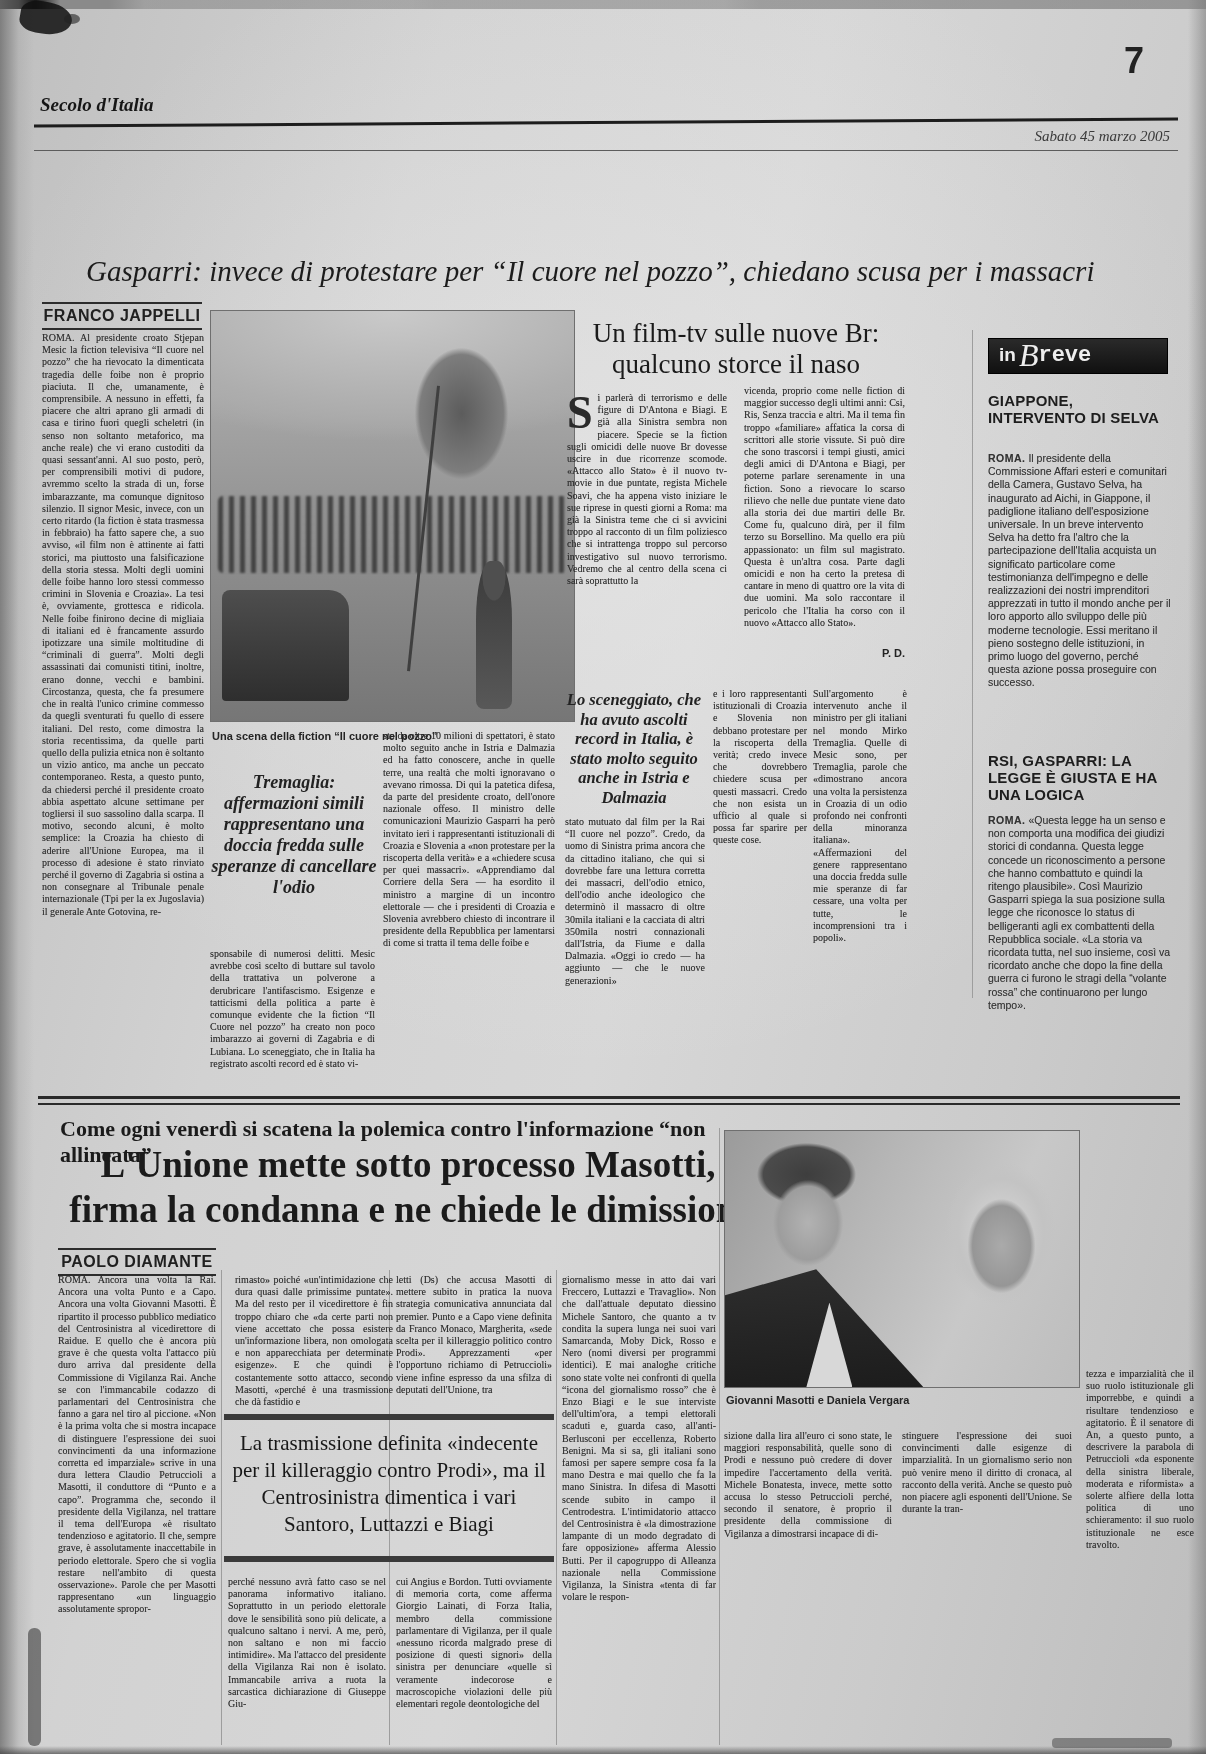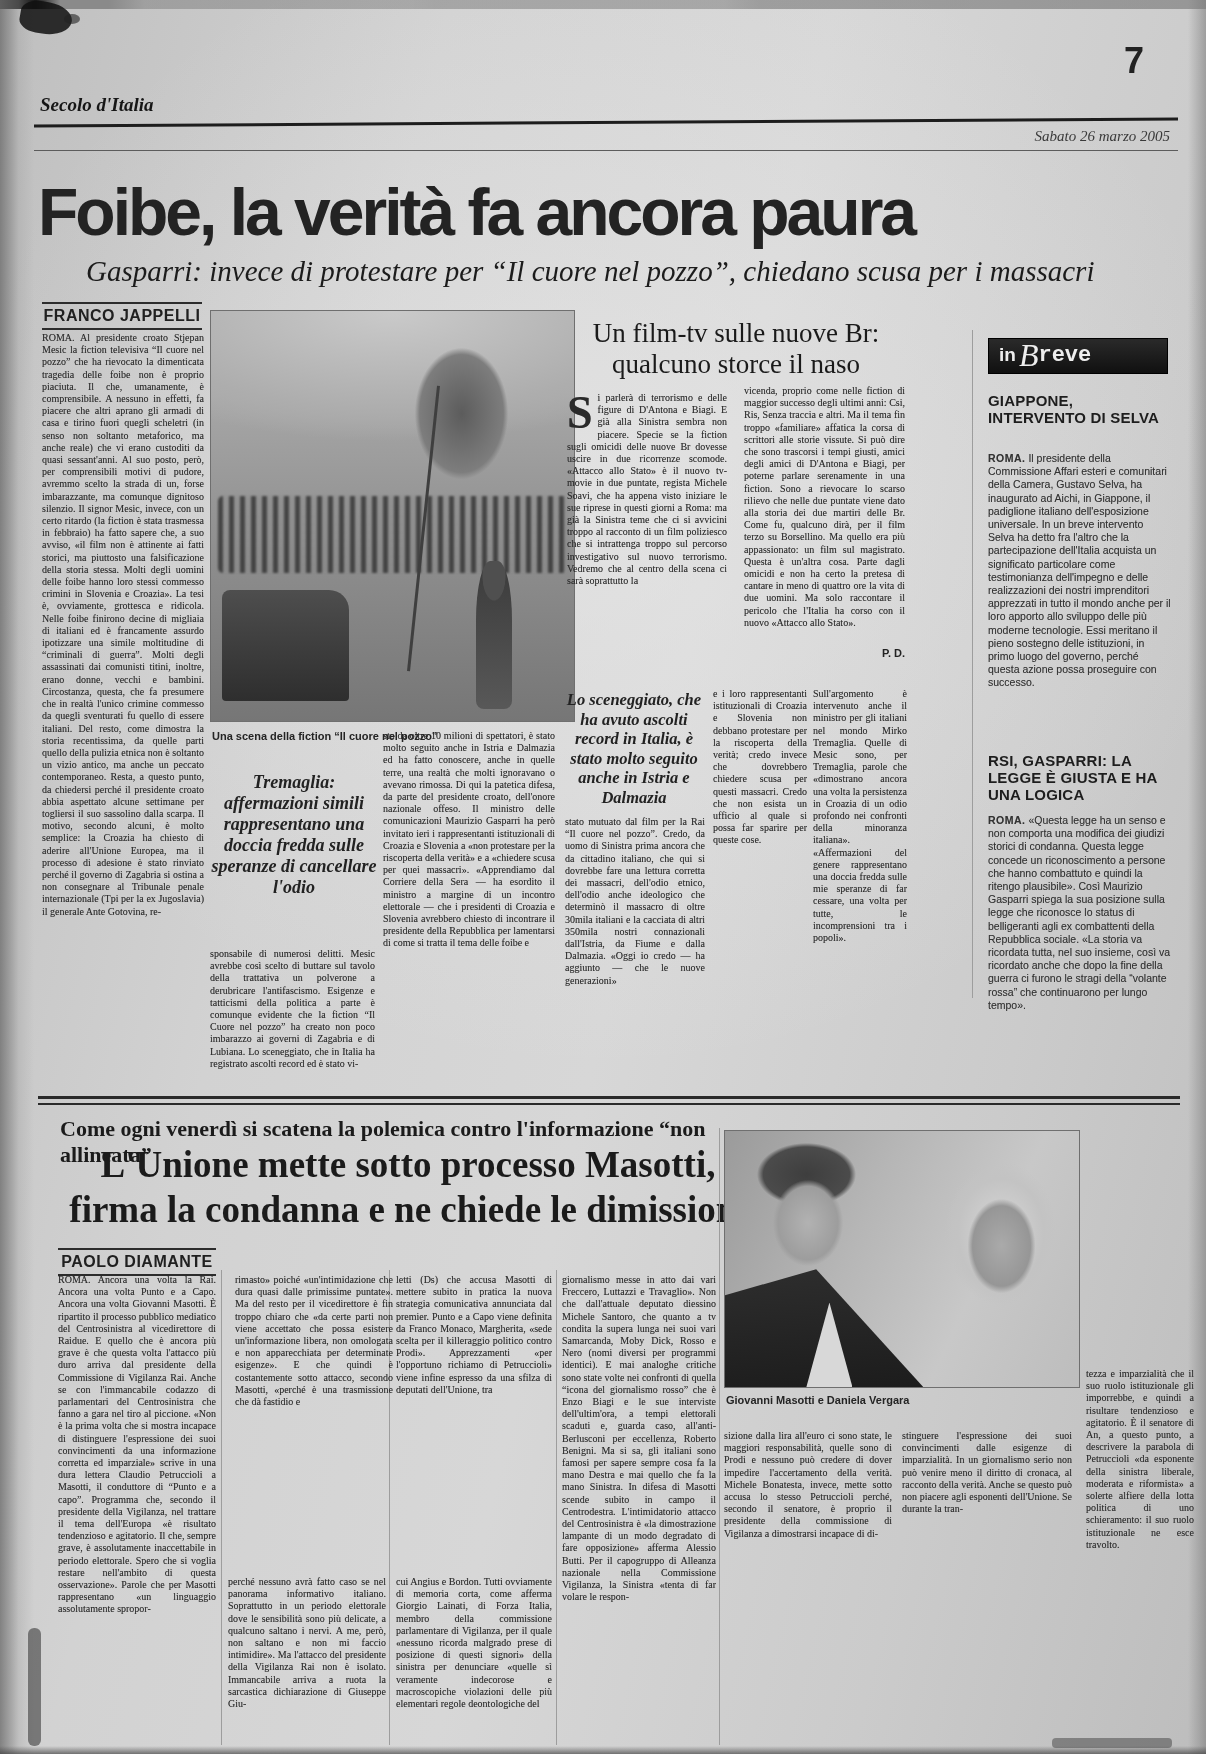--- a/index.html
+++ b/index.html
@@ -166,24 +166,23 @@
   <div class="edge-right"></div>
   <div class="edge-bottom"></div>
   <div class="blob-tl"></div>
   <div class="blob-tl2"></div>
   <div class="smudge-bl"></div>
   <div class="smudge-br"></div>
 
   <div class="pagenum">7</div>
   <div class="masthead">Secolo d'Italia</div>
   <div class="rule-1"></div>
-  <div class="dateline">Sabato 26 marzo 2005</div>
+  <div class="dateline">Sabato 45 marzo 2005</div>
   <div class="rule-2"></div>
 
-  <div class="lead-headline">Foibe, la verità fa ancora paura</div>
   <div class="lead-subhead">Gasparri: invece di protestare per “Il cuore nel pozzo”, chiedano scusa per i massacri</div>
   <div class="byline-box byline-1">FRANCO JAPPELLI</div>
   <div class="col c-lead1">ROMA. Al presidente croato Stjepan Mesic la fiction televisiva “Il cuore nel pozzo” che ha rievocato la dimenticata tragedia delle foibe non è proprio piaciuta. Il che, umanamente, è comprensibile. A nessuno in effetti, fa piacere che altri aprano gli armadi di casa e tirino fuori quegli scheletri (in senso non soltanto metaforico, ma anche reale) che vi erano custoditi da quasi sessant'anni. Al suo posto, però, per comprensibili motivi di pudore, avremmo scelto la strada di un, forse imbarazzante, ma comunque dignitoso silenzio. Il signor Mesic, invece, con un certo ritardo (la fiction è stata trasmessa in febbraio) ha fatto sapere che, a suo avviso, «il film non è attinente ai fatti storici, ma piuttosto una falsificazione della storia stessa. Molti degli uomini delle foibe hanno loro stessi commesso crimini in Slovenia e Croazia». La tesi è, ovviamente, grottesca e ridicola. Nelle foibe finirono decine di migliaia di italiani ed è francamente assurdo ipotizzare una simile moltitudine di “criminali di guerra”. Molti degli assassinati dai comunisti titini, inoltre, erano donne, vecchi e bambini. Circostanza, questa, che fa presumere che in realtà l'unico crimine commesso da quegli sventurati fu quello di essere italiani. Del resto, come dimostra la storia recentissima, da quelle parti quello della pulizia etnica non è soltanto un vizio antico, ma anche un peccato contemporaneo. Resta, a questo punto, da chiedersi perché il presidente croato abbia aspettato alcune settimane per togliersi il suo sassolino dalla scarpa. Il motivo, secondo alcuni, è molto semplice: la Croazia ha chiesto di aderire all'Unione Europea, ma il processo di adesione è stato rinviato perché il governo di Zagabria si ostina a non consegnare al Tribunale penale internazionale (Tpi per la ex Jugoslavia) il generale Ante Gotovina, re-</div>
 
   <div class="photo photo1">
     <div class="p1-hill"></div>
     <div class="p1-structure"></div>
     <div class="p1-crowd"></div>
     <div class="p1-truck"></div>
     <div class="p1-soldier"></div>
@@ -222,20 +221,21 @@
   <div class="byline-box byline-2">PAOLO DIAMANTE</div>
 
   <div class="vr vr-u1"></div>
   <div class="vr vr-u2"></div>
   <div class="vr vr-u3"></div>
   <div class="vr vr-u4"></div>
 
   <div class="col c-u1">ROMA. Ancora una volta la Rai. Ancora una volta Punto e a Capo. Ancora una volta Giovanni Masotti. È ripartito il processo pubblico mediatico del Centrosinistra al vicedirettore di Raidue. E quello che è ancora più grave è che questa volta l'attacco più duro arriva dal presidente della Commissione di Vigilanza Rai. Anche se con l'immancabile codazzo di parlamentari del Centrosinistra che fanno a gara nel tiro al piccione. «Non è la prima volta che si mostra incapace di distinguere l'espressione dei suoi convincimenti da una informazione corretta ed imparziale» scrive in una dura lettera Claudio Petruccioli a Masotti, il conduttore di “Punto e a capo”. Programma che, secondo il presidente della Vigilanza, nel trattare il tema dell'Europa «è risultato tendenzioso e agitatorio. Il che, sempre grave, è assolutamente inaccettabile in periodo elettorale. Spero che si voglia restare nell'ambito di questa osservazione». Parole che per Masotti rappresentano «un linguaggio assolutamente spropor-</div>
   <div class="col c-u2a">rimasto» poiché «un'intimidazione che dura quasi dalle primissime puntate». Ma del resto per il vicedirettore è fin troppo chiaro che «da certe parti non viene accettato che possa esistere un'informazione libera, non omologata e non apparecchiata per determinate esigenze». E che quindi è costantemente sotto attacco, secondo Masotti, «perché è una trasmissione che dà fastidio e</div>
   <div class="col c-u3a">letti (Ds) che accusa Masotti di mettere subito in pratica la nuova strategia comunicativa annunciata dal premier. Punto e a Capo viene definita da Franco Monaco, Margherita, «sede scelta per il killeraggio politico contro Prodi». Apprezzamenti «per l'opportuno richiamo di Petruccioli» viene infine espresso da una sfilza di deputati dell'Unione, tra</div>
+  <div class="boxquote">La trasmissione definita «indecente per il killeraggio contro Prodi», ma il Centrosinistra dimentica i vari Santoro, Luttazzi e Biagi</div>
   <div class="col c-u2b">perché nessuno avrà fatto caso se nel panorama informativo italiano. Soprattutto in un periodo elettorale dove le sensibilità sono più delicate, a qualcuno saltano i nervi. A me, però, non saltano e non mi faccio intimidire». Ma l'attacco del presidente della Vigilanza Rai non è isolato. Immancabile arriva a ruota la sarcastica dichiarazione di Giuseppe Giu-</div>
   <div class="col c-u3b">cui Angius e Bordon. Tutti ovviamente di memoria corta, come afferma Giorgio Lainati, di Forza Italia, membro della commissione parlamentare di Vigilanza, per il quale «nessuno ricorda malgrado prese di posizione di questi signori» della sinistra per denunciare «quelle sì veramente indecorose e macroscopiche violazioni delle più elementari regole deontologiche del</div>
   <div class="col c-u4">giornalismo messe in atto dai vari Freccero, Luttazzi e Travaglio». Non che dall'attuale deputato diessino Michele Santoro, che quanto a tv condita la supera lunga nei suoi vari Samarcanda, Moby Dick, Rosso e Nero (nomi diversi per programmi identici). E mai analoghe critiche sono state volte nei confronti di quella “icona del giornalismo rosso” che è Enzo Biagi e le sue interviste dell'ultim'ora, a tempi elettorali scaduti e, guarda caso, all'anti-Berlusconi per eccellenza, Roberto Benigni. Ma si sa, gli italiani sono famosi per sapere sempre cosa fa la mano Destra e mai quello che fa la mano Sinistra. In difesa di Masotti scende subito in campo il Centrodestra. L'intimidatorio attacco del Centrosinistra è «la dimostrazione lampante di un modo degradato di fare opposizione» afferma Alessio Butti. Per il capogruppo di Alleanza nazionale nella Commissione Vigilanza, la Sinistra «tenta di far volare le respon-</div>
 
   <div class="photo photo2">
     <div class="p2-man-hair"></div>
     <div class="p2-man-face"></div>
     <div class="p2-suit"></div>
     <div class="p2-shirt"></div>
     <div class="p2-woman-hair"></div>

